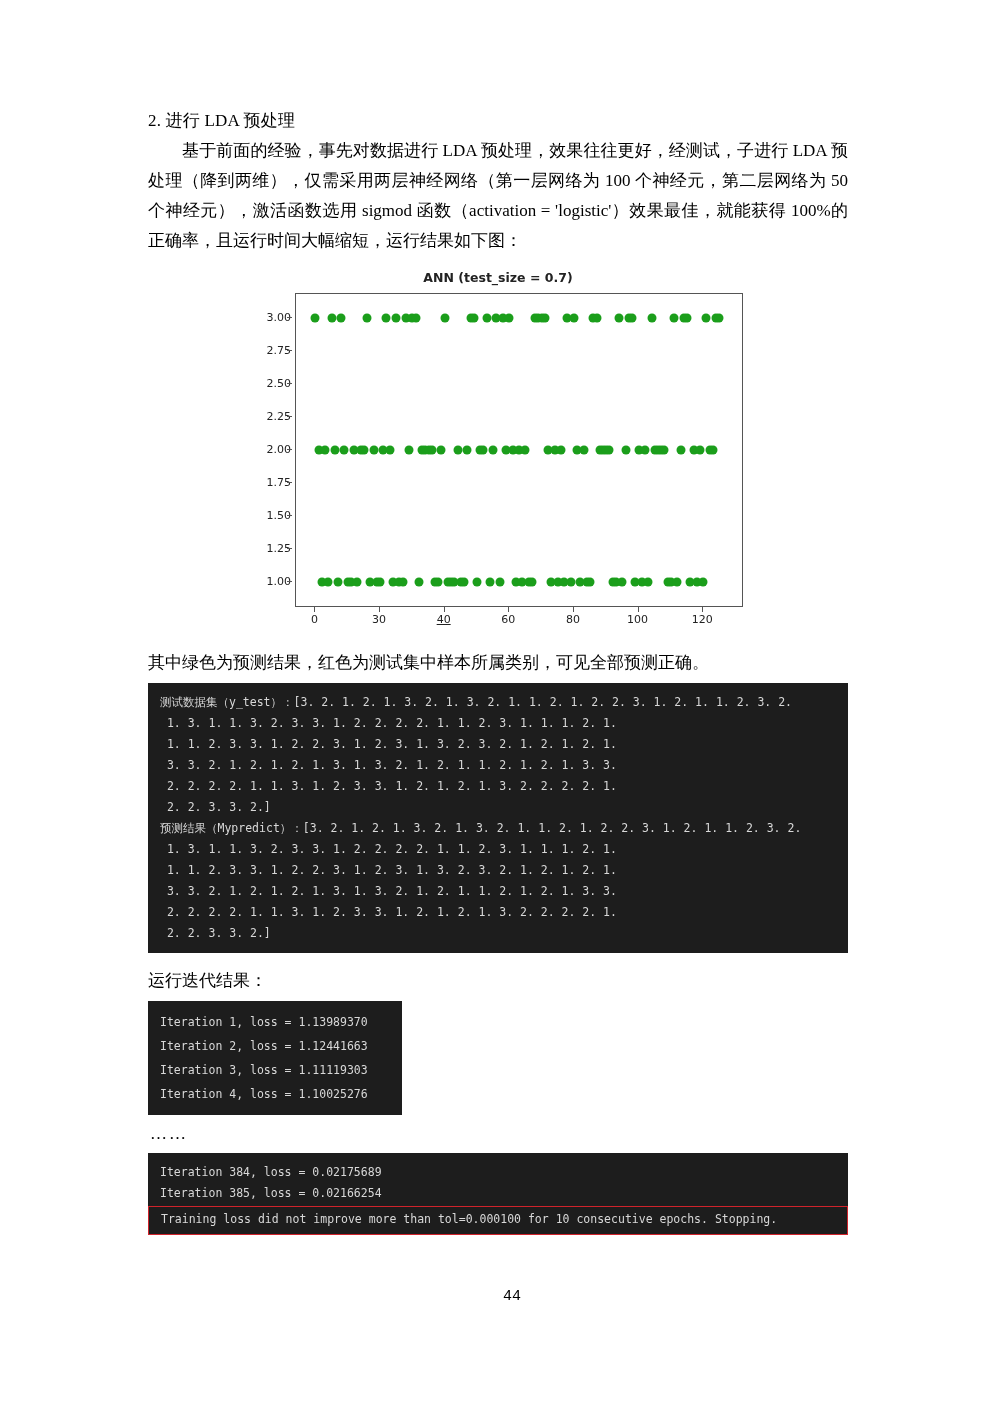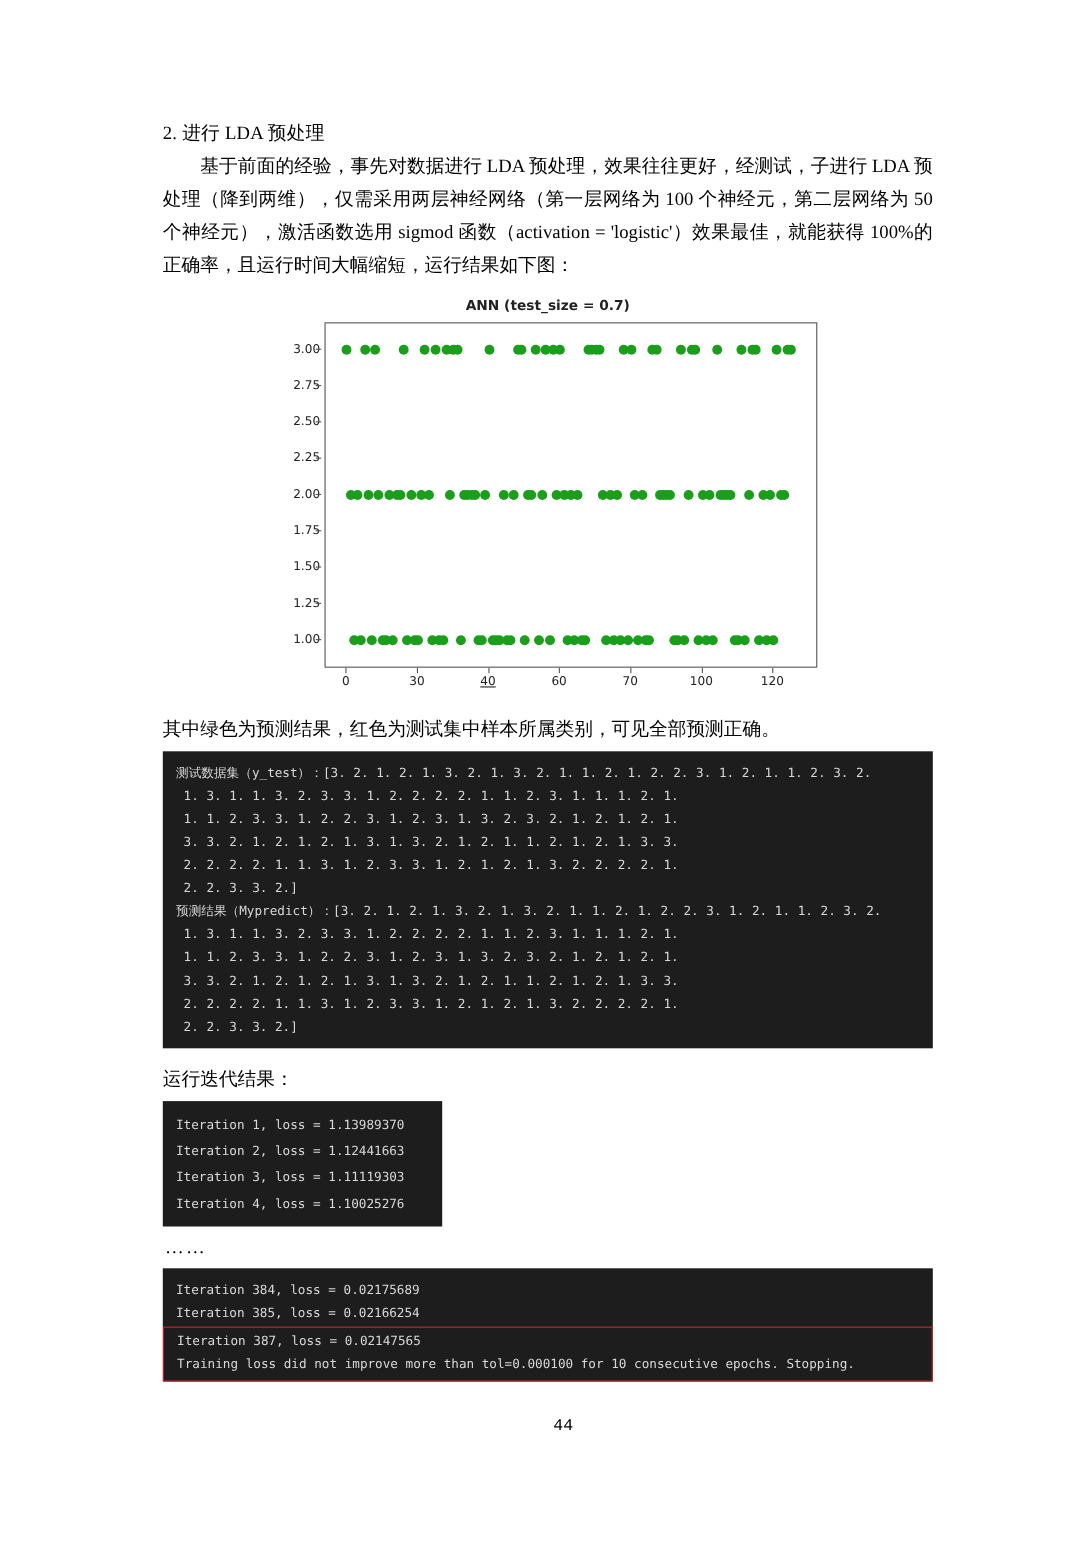--- a/index.html
+++ b/index.html
@@ -329,37 +329,37 @@
           <div class="ytick" style="top: 27.7966px;">3.00</div>
           <div class="ytickmark" style="top: 27.7966px;"></div>
           <div class="xtick" style="left: 71.3913px;">0</div>
           <div class="xtickmark" style="left: 71.3913px;"></div>
           <div class="xtick" style="left: 136.029px;">30</div>
           <div class="xtickmark" style="left: 136.029px;"></div>
           <div class="xtick" style="left: 200.667px; text-decoration: underline;">40</div>
           <div class="xtickmark" style="left: 200.667px;"></div>
           <div class="xtick" style="left: 265.304px;">60</div>
           <div class="xtickmark" style="left: 265.304px;"></div>
-          <div class="xtick" style="left: 329.942px;">70</div>
+          <div class="xtick" style="left: 329.942px;">80</div>
           <div class="xtickmark" style="left: 329.942px;"></div>
           <div class="xtick" style="left: 394.58px;">100</div>
           <div class="xtickmark" style="left: 394.58px;"></div>
           <div class="xtick" style="left: 459.217px;">120</div>
           <div class="xtickmark" style="left: 459.217px;"></div>
         </div>
     </div>
 
     <div class="caption-line">其中绿色为预测结果，红色为测试集中样本所属类别，可见全部预测正确。</div>
 
     <div class="console console-main" id="console-pred"><div>测试数据集（y_test）：[3. 2. 1. 2. 1. 3. 2. 1. 3. 2. 1. 1. 2. 1. 2. 2. 3. 1. 2. 1. 1. 2. 3. 2.</div><div> 1. 3. 1. 1. 3. 2. 3. 3. 1. 2. 2. 2. 2. 1. 1. 2. 3. 1. 1. 1. 2. 1.</div><div> 1. 1. 2. 3. 3. 1. 2. 2. 3. 1. 2. 3. 1. 3. 2. 3. 2. 1. 2. 1. 2. 1.</div><div> 3. 3. 2. 1. 2. 1. 2. 1. 3. 1. 3. 2. 1. 2. 1. 1. 2. 1. 2. 1. 3. 3.</div><div> 2. 2. 2. 2. 1. 1. 3. 1. 2. 3. 3. 1. 2. 1. 2. 1. 3. 2. 2. 2. 2. 1.</div><div> 2. 2. 3. 3. 2.]</div><div>预测结果（Mypredict）：[3. 2. 1. 2. 1. 3. 2. 1. 3. 2. 1. 1. 2. 1. 2. 2. 3. 1. 2. 1. 1. 2. 3. 2.</div><div> 1. 3. 1. 1. 3. 2. 3. 3. 1. 2. 2. 2. 2. 1. 1. 2. 3. 1. 1. 1. 2. 1.</div><div> 1. 1. 2. 3. 3. 1. 2. 2. 3. 1. 2. 3. 1. 3. 2. 3. 2. 1. 2. 1. 2. 1.</div><div> 3. 3. 2. 1. 2. 1. 2. 1. 3. 1. 3. 2. 1. 2. 1. 1. 2. 1. 2. 1. 3. 3.</div><div> 2. 2. 2. 2. 1. 1. 3. 1. 2. 3. 3. 1. 2. 1. 2. 1. 3. 2. 2. 2. 2. 1.</div><div> 2. 2. 3. 3. 2.]</div></div>
 
     <div class="sub-label">运行迭代结果：</div>
 
     <div class="console console-small" id="console-head"><div>Iteration 1, loss = 1.13989370</div><div>Iteration 2, loss = 1.12441663</div><div>Iteration 3, loss = 1.11119303</div><div>Iteration 4, loss = 1.10025276</div></div>
 
     <div class="dots">……</div>
 
-    <div class="console console-tail" id="console-tail"><div>Iteration 384, loss = 0.02175689</div><div>Iteration 385, loss = 0.02166254</div><div class="hl"><div>Iteration 387, loss = 0.02147565</div><div>Training loss did not improve more than tol=0.000100 for 10 consecutive epochs. Stopping.</div></div></div>
+    <div class="console console-tail" id="console-tail"><div>Iteration 384, loss = 0.02175689</div><div>Iteration 385, loss = 0.02166254</div><div class="hl"><div>Training loss did not improve more than tol=0.000100 for 10 consecutive epochs. Stopping.</div></div></div>
 
   </div>
 
   <div class="page-number">44</div>
 </div>
 
 </body></html>

